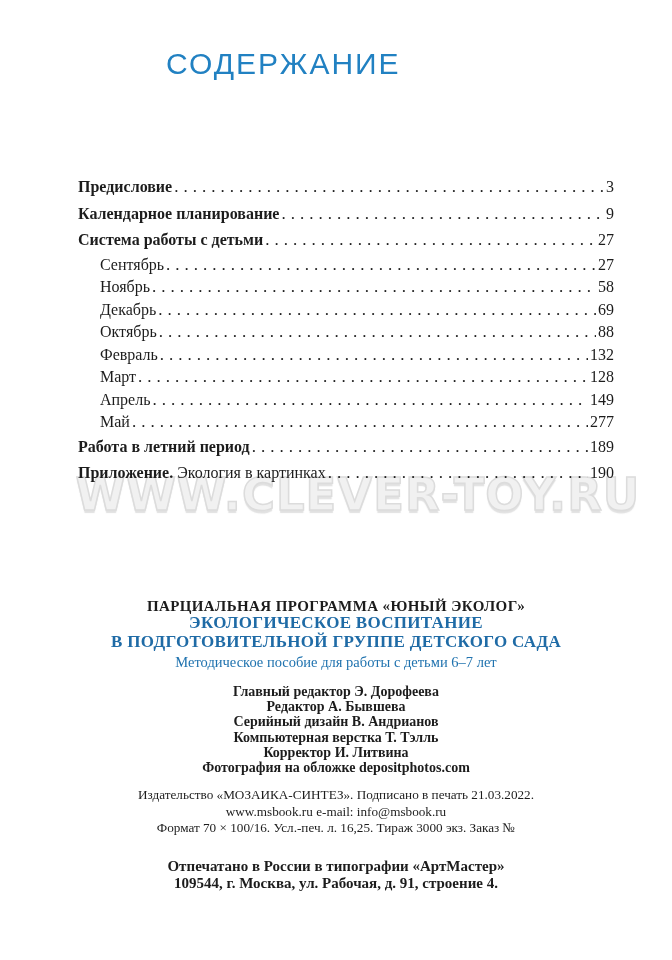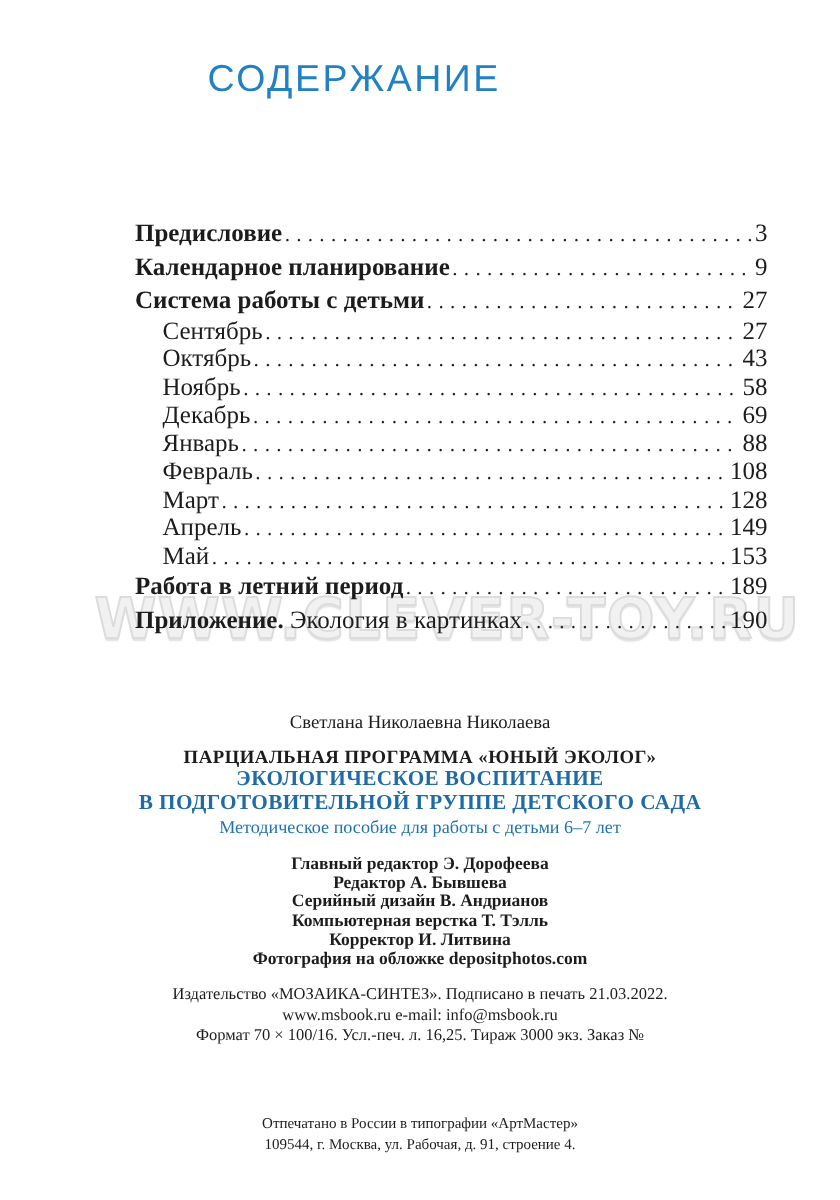--- a/index.html
+++ b/index.html
@@ -8,21 +8,21 @@
     font-family:"Liberation Serif",serif;color:#1c1c1c;
   }
   
   .toc-title{
     position:absolute;left:166px;top:47px;
     font-family:"Liberation Sans",sans-serif;font-weight:300;
     font-size:30px;letter-spacing:2px;color:#2181c2;
   }
   
   .toc{position:absolute;left:78px;right:58px;top:174px;z-index:2;}
-  .toc-row{display:flex;align-items:baseline;font-size:20px;height:22.5px;line-height:22.5px;margin-left:30px;}
+  .toc-row{display:flex;align-items:baseline;font-size:16px;height:22.5px;line-height:22.5px;}
   .toc-row.head{height:26.5px;line-height:26.5px;}
   .toc-row.indent{padding-left:22px;}
   .toc-strong{font-weight:bold;white-space:pre;}
   .toc-normal{white-space:pre;}
   .toc-leader{flex:1;overflow:hidden;white-space:nowrap;color:#1c1c1c;margin:0 2px;}
   .toc-leader::after{
     content:"........................................................................................................................";
     letter-spacing:5px;font-size:17px;
   }
   .toc-page{white-space:nowrap;font-weight:normal;}
@@ -40,21 +40,21 @@
   .cblock{position:absolute;left:0;right:0;text-align:center;z-index:2;}
   .author{top:570px;font-size:15px;}
   .series{top:598px;font-size:15px;font-weight:bold;letter-spacing:0.4px;}
   .title1{top:613px;font-size:17px;font-weight:bold;color:#1f6ba6;letter-spacing:0.3px;}
   .title2{top:632px;font-size:17px;font-weight:bold;color:#1f6ba6;letter-spacing:0.3px;}
   .subtitle{top:654px;font-size:14.5px;color:#2073af;}
   .credits{top:684px;font-size:14px;font-weight:bold;}
   .credits .line{line-height:15.2px;white-space:nowrap;}
   .publisher{top:787px;font-size:13.2px;}
   .publisher .line{line-height:16.5px;white-space:nowrap;}
-  .printer{top:890px;font-size:12px;}
+  .printer{top:858px;font-size:15px;font-weight:bold;}
   .printer .line{line-height:17px;white-space:nowrap;}
 </style>
 </head>
 <body>
 
 <div class="page">
 
   <div class="toc-title">СОДЕРЖАНИЕ</div>
 
   <div class="toc">
@@ -78,83 +78,76 @@
         <span class="toc-page">27</span>
       </div>
       <div class="toc-row indent">
         <span class="toc-strong"></span>
         <span class="toc-normal">Сентябрь</span>
         <span class="toc-leader"></span>
         <span class="toc-page">27</span>
       </div>
       <div class="toc-row indent">
         <span class="toc-strong"></span>
-        <span class="toc-normal">Октябрь</span>
-        <span class="toc-leader"></span>
-        <span class="toc-page">43</span>
-      </div>
-      <div class="toc-row indent">
-        <span class="toc-strong"></span>
         <span class="toc-normal">Ноябрь</span>
         <span class="toc-leader"></span>
         <span class="toc-page">58</span>
       </div>
       <div class="toc-row indent">
         <span class="toc-strong"></span>
         <span class="toc-normal">Декабрь</span>
         <span class="toc-leader"></span>
         <span class="toc-page">69</span>
       </div>
       <div class="toc-row indent">
         <span class="toc-strong"></span>
-        <span class="toc-normal">Январь</span>
+        <span class="toc-normal">Октябрь</span>
         <span class="toc-leader"></span>
         <span class="toc-page">88</span>
       </div>
       <div class="toc-row indent">
         <span class="toc-strong"></span>
         <span class="toc-normal">Февраль</span>
         <span class="toc-leader"></span>
-        <span class="toc-page">108</span>
+        <span class="toc-page">132</span>
       </div>
       <div class="toc-row indent">
         <span class="toc-strong"></span>
         <span class="toc-normal">Март</span>
         <span class="toc-leader"></span>
         <span class="toc-page">128</span>
       </div>
       <div class="toc-row indent">
         <span class="toc-strong"></span>
         <span class="toc-normal">Апрель</span>
         <span class="toc-leader"></span>
         <span class="toc-page">149</span>
       </div>
       <div class="toc-row indent">
         <span class="toc-strong"></span>
         <span class="toc-normal">Май</span>
         <span class="toc-leader"></span>
-        <span class="toc-page">153</span>
+        <span class="toc-page">277</span>
       </div>
       <div class="toc-row head">
         <span class="toc-strong">Работа в летний период</span>
         <span class="toc-normal"></span>
         <span class="toc-leader"></span>
         <span class="toc-page">189</span>
       </div>
       <div class="toc-row head">
         <span class="toc-strong">Приложение.</span>
         <span class="toc-normal"> Экология в картинках</span>
         <span class="toc-leader"></span>
         <span class="toc-page">190</span>
       </div>
     </div>
 
   <div class="watermark">WWW.CLEVER-TOY.RU</div>
 
-  <div class="cblock author">Светлана Николаевна Николаева</div>
   <div class="cblock series">ПАРЦИАЛЬНАЯ ПРОГРАММА «ЮНЫЙ ЭКОЛОГ»</div>
   <div class="cblock title1">ЭКОЛОГИЧЕСКОЕ ВОСПИТАНИЕ</div>
   <div class="cblock title2">В ПОДГОТОВИТЕЛЬНОЙ ГРУППЕ ДЕТСКОГО САДА</div>
   <div class="cblock subtitle">Методическое пособие для работы с детьми 6–7 лет</div>
 
   <div class="cblock credits">
 
   <div class="line">Главный редактор Э. Дорофеева</div>
       <div class="line">Редактор А. Бывшева</div>
       <div class="line">Серийный дизайн В. Андрианов</div>

